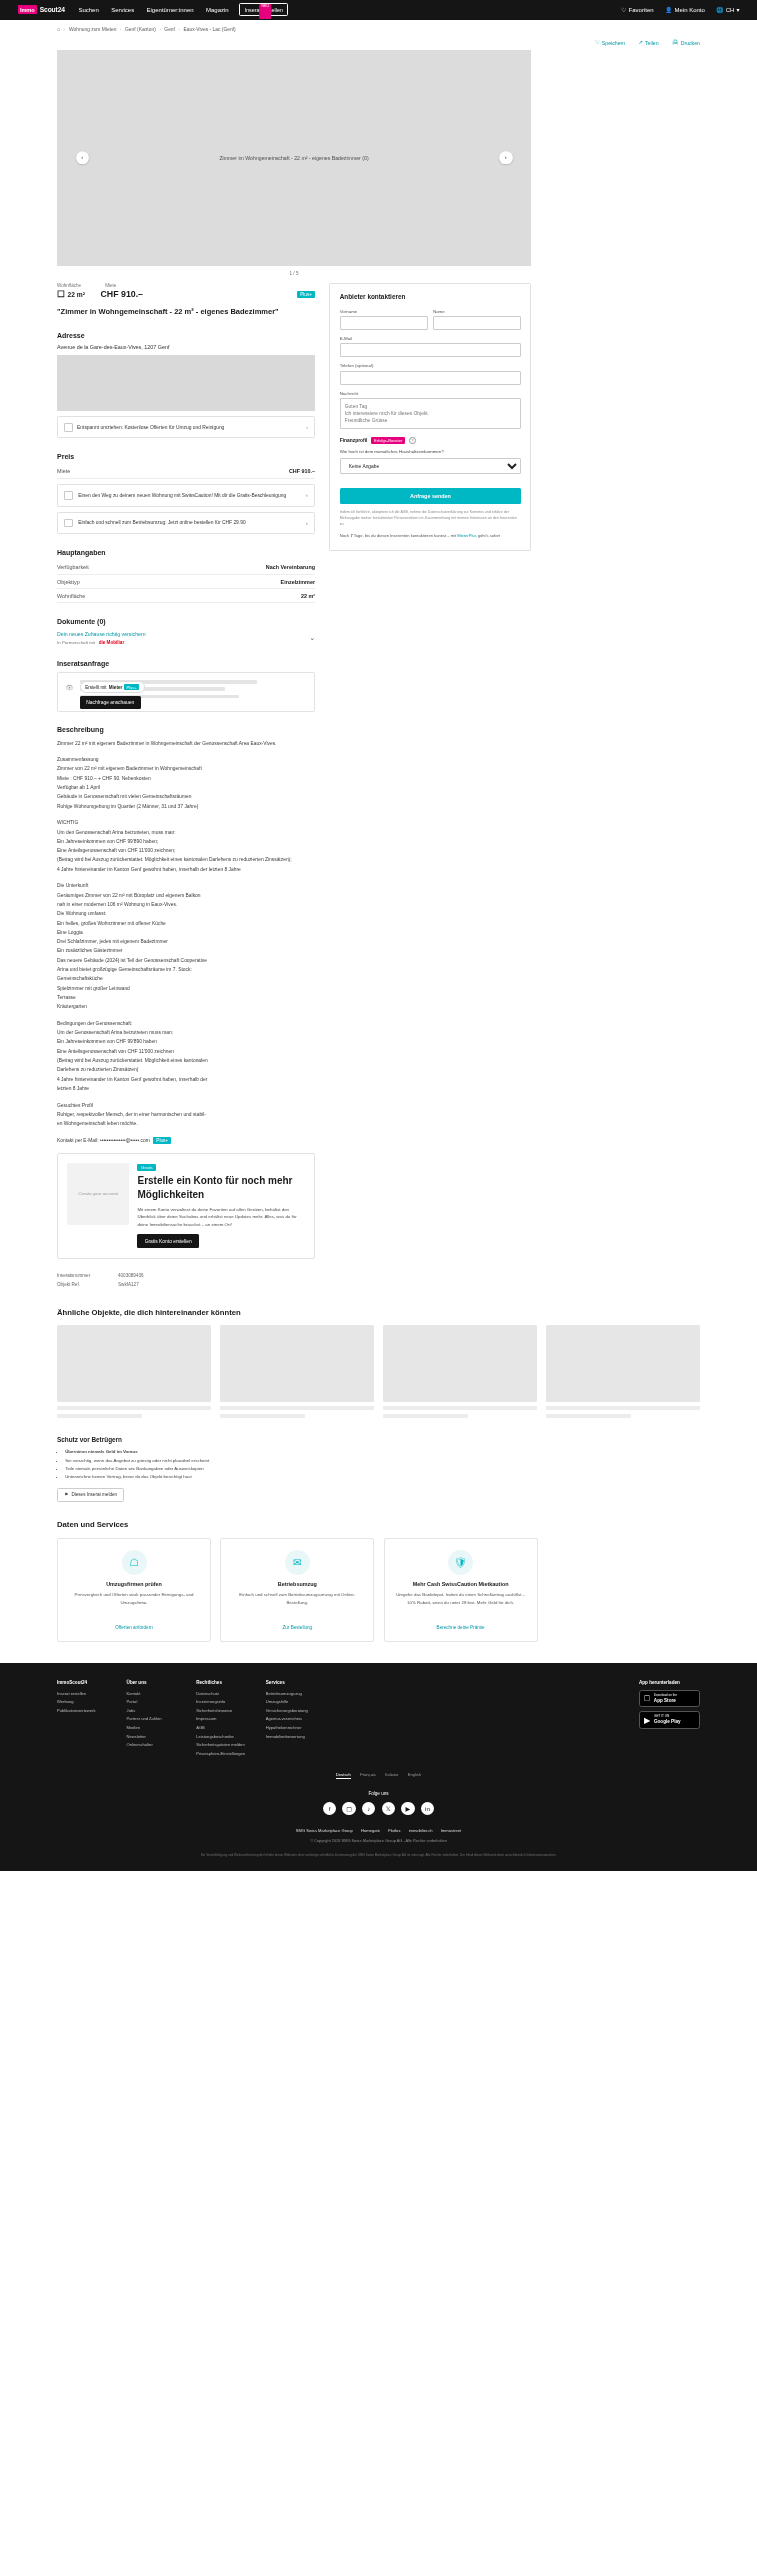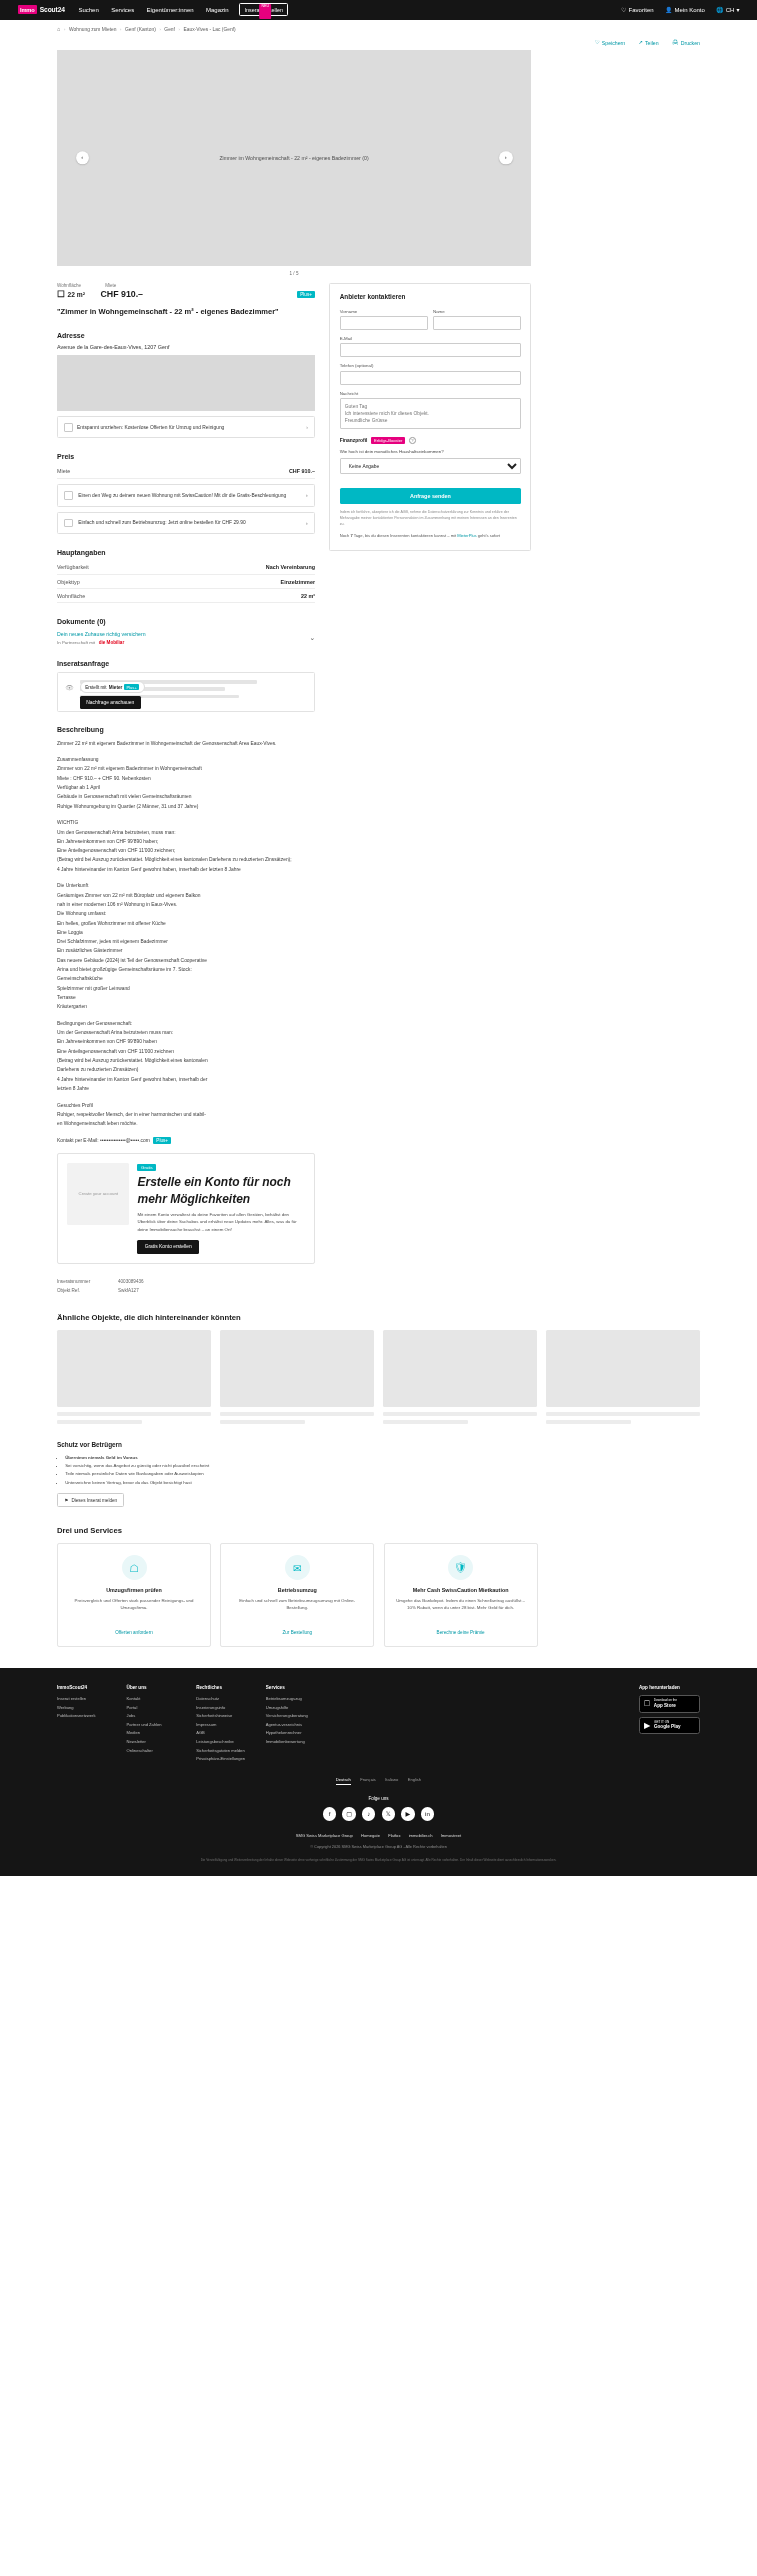--- a/index.html
+++ b/index.html
@@ -190,21 +190,21 @@
   }
   .cta-left {
     width:62px; height:62px; background:#f2f2f2; border-radius:1.5px;
     display:flex; align-items:center; justify-content:center;
     font-size:4.4px; color:#999; text-align:center; flex:0 0 auto;
   }
   .tag-gratis {
     background:#00b8c4; color:#fff; font-size:4.4px;
     padding:1px 3.6px; border-radius:1px; display:inline-block; margin-bottom:3.6px;
   }
-  .cta-h { font-size:12px; font-weight:bold; line-height:1.35; margin:0 0 4.1px;font-style:italic; }
+  .cta-h { font-size:10px; font-weight:bold; line-height:1.35; margin:0 0 4.1px; }
   .cta-p { font-size:4.4px; line-height:1.7; color:#4a4a4a; margin:0 0 6.2px; }
   .cta-btn {
     background:#151515; color:#fff; border:none; border-radius:1.5px;
     font-size:4.9px; padding:4.6px 7.2px; cursor:pointer;
   }
   .meta-kv { display:flex; font-size:4.6px; color:#666; padding:2.1px 0;}
   .meta-kv .mk { width:61px; }
 
   
   .form-card {
@@ -646,21 +646,21 @@
       <li>Teile niemals persönliche Daten wie Bankangaben oder Ausweiskopien</li>
       <li>Unterzeichne keinen Vertrag, bevor du das Objekt besichtigt hast</li>
     </ul>
     <button class="report-btn">
       <span>⚑</span>
       <span>Dieses Inserat melden</span>
     </button>
   </div>
 
   <div class="tipps">
-    <h2>Drei und Services</h2>
+    <h2>Daten und Services</h2>
     <div class="tcards">
       <div class="tcard">
         <div class="cir">☖</div>
         <h4>Umzugsfirmen prüfen</h4>
         <p>Preisvergleich und Offerten stark passender Reinigungs- und Umzugsfirma.</p>
         <a href="#">Offerten anfordern</a>
       </div>
       <div class="tcard">
         <div class="cir">✉</div>
         <h4>Betriebsumzug</h4>

